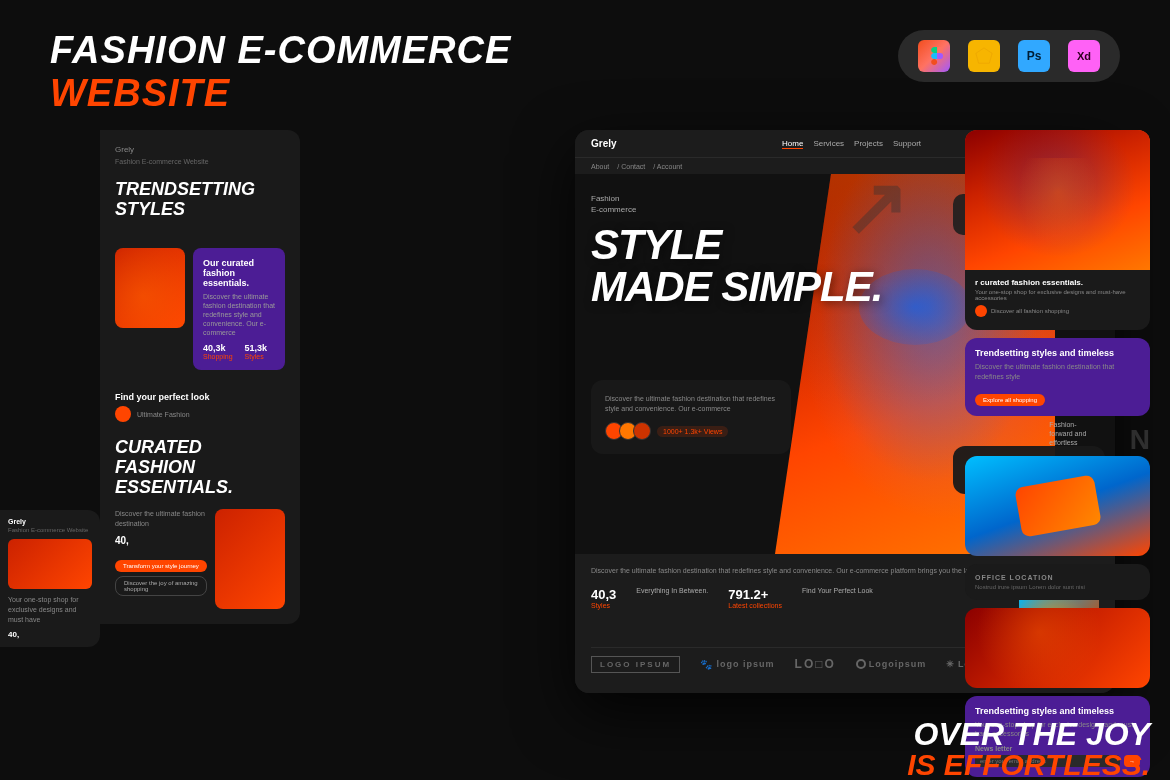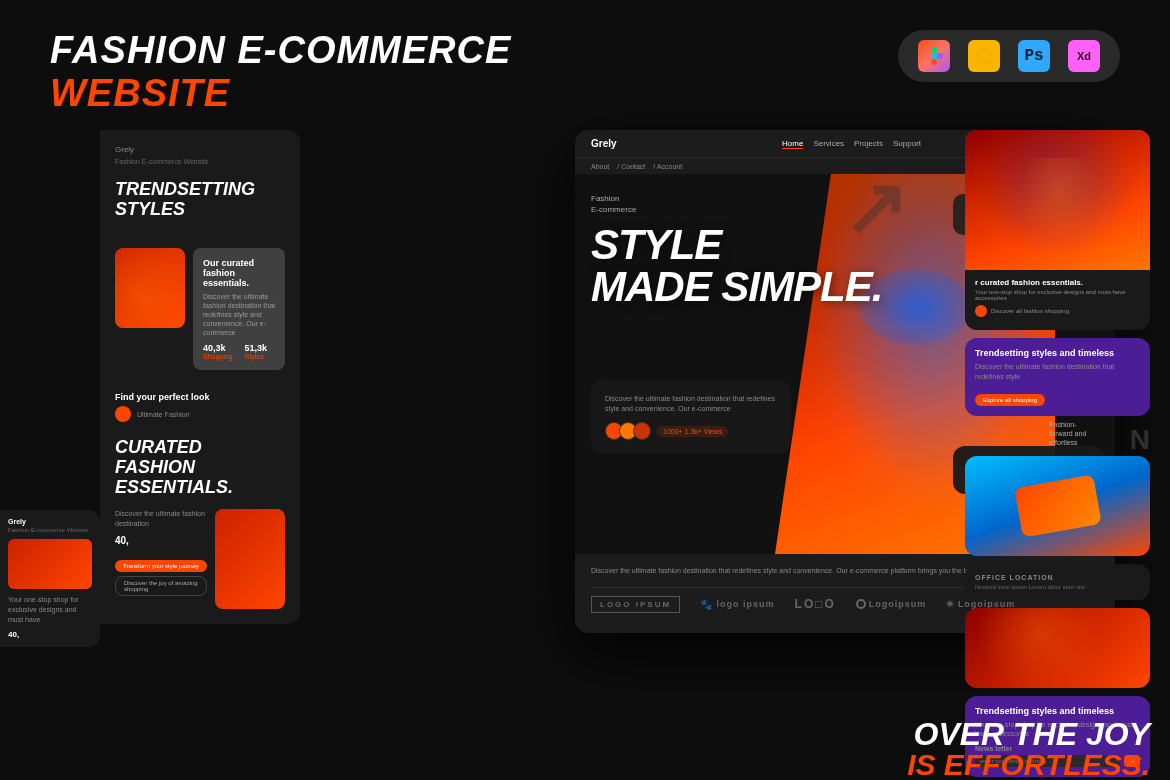--- a/index.html
+++ b/index.html
@@ -95,21 +95,21 @@
     }
     .sidebar-heading {
       font-size: 18px;
       font-weight: 900;
       color: white;
       font-style: italic;
       line-height: 1.1;
       margin-bottom: 28px;
     }
     .sidebar-card-inner {
-      background: #404040;
+      background: #4c1d95;
       border-radius: 8px;
       padding: 10px;
       margin-bottom: 10px;
     }
     .sidebar-card-title {
       font-size: 9px;
       font-weight: bold;
       color: white;
       margin-bottom: 4px;
     }
@@ -610,21 +610,21 @@
       <path d="M10 47.5C10 42.2533 14.2533 38 19.5 38C24.7467 38 29 42.2533 29 47.5C29 52.7467 24.7467 57 19.5 57C14.2533 57 10 52.7467 10 47.5Z" fill="#F24E1E"></path>
       <path d="M29 19H38.5C43.7467 19 48 23.2533 48 28.5C48 33.7467 43.7467 38 38.5 38H29V19Z" fill="#A259FF"></path>
     </svg>
   </div>
   <div class="tool-icon tool-sketch">
     <svg width="18" height="18" viewBox="0 0 100 100">
       <polygon points="50,5 95,35 80,90 20,90 5,35" fill="#F7B500"></polygon>
       <polygon points="50,5 95,35 80,90 20,90 5,35" fill="none" stroke="#E8A000" stroke-width="3"></polygon>
     </svg>
   </div>
-  <div class="tool-icon tool-ps" style="font-size:16px;color:#001e36;font-weight:900;font-family:Liberation Mono, monospace;">Ps</div>
+  <div class="tool-icon tool-ps" style="font-size:12px;color:#001e36;font-weight:900;">Ps</div>
   <div class="tool-icon tool-xd" style="font-size:11px;color:#2d001d;font-weight:900;">Xd</div>
 </div>
 
 <div class="main-canvas">
 
   <div class="deco-arrow">↗</div>
 
   <div class="far-left" style="top:380px;">
     <div class="far-left-brand">Grely</div>
     <div class="far-left-sub">Fashion E-commerce Website</div>
@@ -765,20 +765,39 @@
           <div class="big-stat">95.1+</div>
           <div class="big-stat-label">Fashion-</div>
           <div class="big-stat-label">forward and</div>
           <div class="big-stat-label">effortless</div>
         </div>
 
       </div>
 
       <div class="mockup-bottom">
         <div class="bottom-desc">Discover the ultimate fashion destination that redefines style and convenience. Our e-commerce platform brings you the latest trends.</div>
+        <div class="bottom-stats-row">
+          <div class="bottom-stat">
+            <div class="bstat-num">40,3</div>
+            <div class="bstat-label">Styles</div>
+          </div>
+          <div class="bottom-stat">
+            <div class="bstat-label2">Everything In Between.</div>
+          </div>
+          <div class="bottom-stat">
+            <div class="bstat-num">791.2+</div>
+            <div class="bstat-label">Latest collections</div>
+          </div>
+          <div class="bottom-stat">
+            <div class="bstat-label2">Find Your Perfect Look</div>
+          </div>
+          <div style="margin-left:auto;width:80px;height:50px;background:linear-gradient(135deg,#00bfff,#cc4400);border-radius:8px;overflow:hidden;">
+            <div style="width:100%;height:100%;background:radial-gradient(circle at 40% 70%, rgba(255,150,0,0.6), transparent 60%)"></div>
+          </div>
+        </div>
 
         <div class="logo-row">
           <div class="logo-item" style="border:1px solid #555;padding:3px 8px;font-size:8px;letter-spacing:2px;">LOGO IPSUM</div>
           <div class="logo-item" style="display:flex;align-items:center;gap:3px;"><span style="font-size:10px;">🐾</span> logo ipsum</div>
           <div class="logo-item" style="font-size:12px;letter-spacing:2px;">LO□O</div>
           <div class="logo-item" style="display:flex;align-items:center;gap:3px;"><span style="width:10px;height:10px;border-radius:50%;border:2px solid #666;display:inline-block;"></span>Logoipsum</div>
           <div class="logo-item" style="display:flex;align-items:center;gap:3px;"><span>✳</span>Logoipsum</div>
         </div>
       </div>
 

